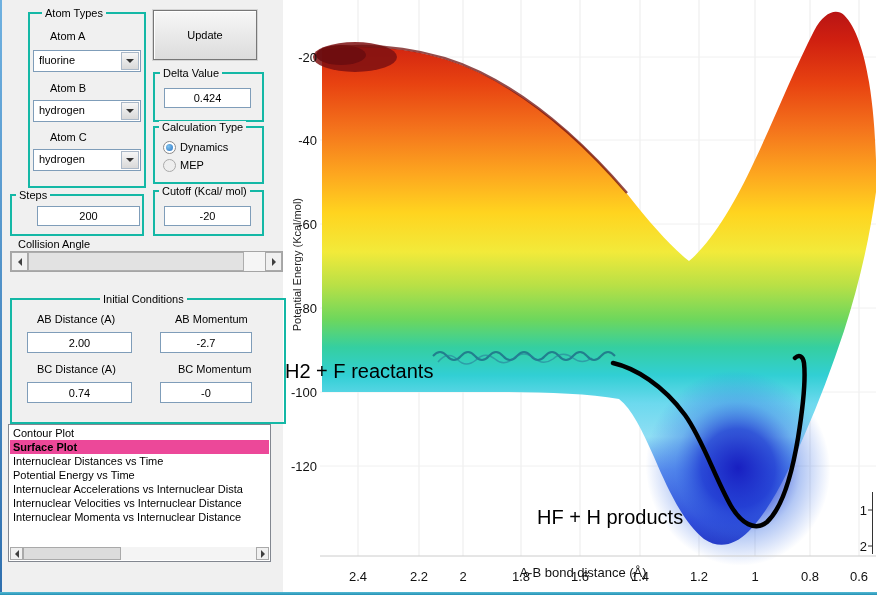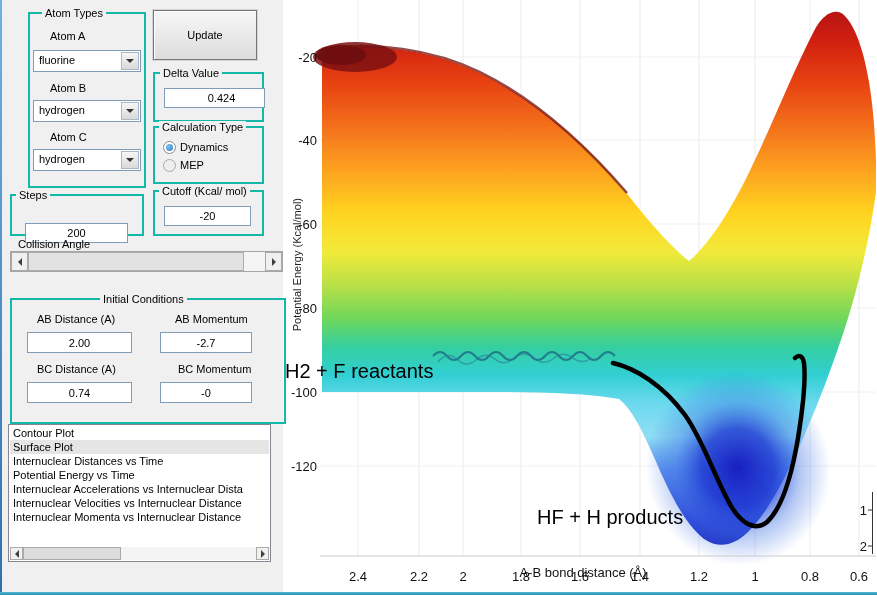--- a/index.html
+++ b/index.html
@@ -42,21 +42,21 @@
           display:flex;align-items:center;justify-content:center;box-sizing:border-box;}
   .sb-track{flex:1;position:relative;background:#f5f5f5;}
   .sb-thumb{position:absolute;top:0;bottom:0;background:#e2e2e2;border:1px solid #adadad;box-sizing:border-box;}
   .tri-l{width:0;height:0;border-top:4px solid transparent;border-bottom:4px solid transparent;border-right:4px solid #404040;}
   .tri-r{width:0;height:0;border-top:4px solid transparent;border-bottom:4px solid transparent;border-left:4px solid #404040;}
 
   
   .listbox{position:absolute;background:#fff;border:1px solid #828790;}
   .lb-items{position:absolute;left:1px;right:1px;top:1px;bottom:14px;overflow:hidden;}
   .lb-item{height:14px;line-height:14px;padding-left:3px;white-space:nowrap;overflow:hidden;}
-  .lb-item.sel{background:#e5e5e5;}
+  .lb-item.sel{background:#ec4899;font-weight:bold;}
   .lb-hscroll{position:absolute;left:1px;right:1px;bottom:1px;height:13px;display:flex;background:#f0f0f0;}
   .lb-sbtn{width:13px;background:#f0f0f0;border:1px solid #a9a9a9;box-sizing:border-box;
            display:flex;align-items:center;justify-content:center;}
   .lb-track{flex:1;position:relative;background:#f4f4f4;}
   .lb-thumb{position:absolute;top:0;bottom:0;left:0;width:42%;background:#dcdcdc;border:1px solid #a9a9a9;box-sizing:border-box;}
 
   
   #plot{position:absolute;left:283px;top:0;width:594px;height:595px;background:#fff;}
   #plot svg{position:absolute;left:0;top:0;}
   .ytick{position:absolute;left:0;width:34px;text-align:right;font-size:13px;color:#111;}
@@ -202,34 +202,34 @@
       <span class="combo-btn">
           <i class="tri-down"></i>
         </span>
     </div>
   </div>
 
   <button class="btn-update" style="left:153px;top:10px;width:104px;height:50px">Update</button>
 
   <div class="grp" style="left:153px;top:72px;width:107px;height:46px">
     <span class="grp-title" style="left:5px">Delta Value</span>
-    <input class="tbox" style="left: 9px; top: 14px; width: 85px; height: 18px; padding-left: 14px;" value="0.424">
+    <input class="tbox" style="left: 9px; top: 14px; width: 85px; height: 18px;" value="0.424">
   </div>
 
   <div class="grp" style="left:153px;top:126px;width:107px;height:54px">
     <span class="grp-title" style="left:4px">Calculation Type</span>
     <span class="radio checked" style="left:8px;top:13px"></span>
     <span class="lbl" style="left:25px;top:13px">Dynamics</span>
     <span class="radio disabled" style="left:8px;top:31px"></span>
     <span class="lbl" style="left:25px;top:31px">MEP</span>
   </div>
 
   <div class="grp" style="left:10px;top:194px;width:130px;height:38px">
     <span class="grp-title" style="left:4px">Steps</span>
-    <input class="tbox" style="left: 13px; top: 10px; width: 101px; height: 18px; margin-top: 17px;" value="200">
+    <input class="tbox" style="left: 25px; top: 10px; width: 101px; height: 18px;" value="200">
   </div>
 
   <div class="grp" style="left:153px;top:190px;width:107px;height:42px">
     <span class="grp-title" style="left:4px">Cutoff (Kcal/ mol)</span>
     <input class="tbox" style="left: 9px; top: 14px; width: 85px; height: 18px;" value="-20">
   </div>
 
   <span class="lbl" style="position:absolute;left:18px;top:238px">Collision Angle</span>
   <div class="hscroll" style="left:10px;top:251px;width:271px;height:19px">
     <div class="sb-btn">

